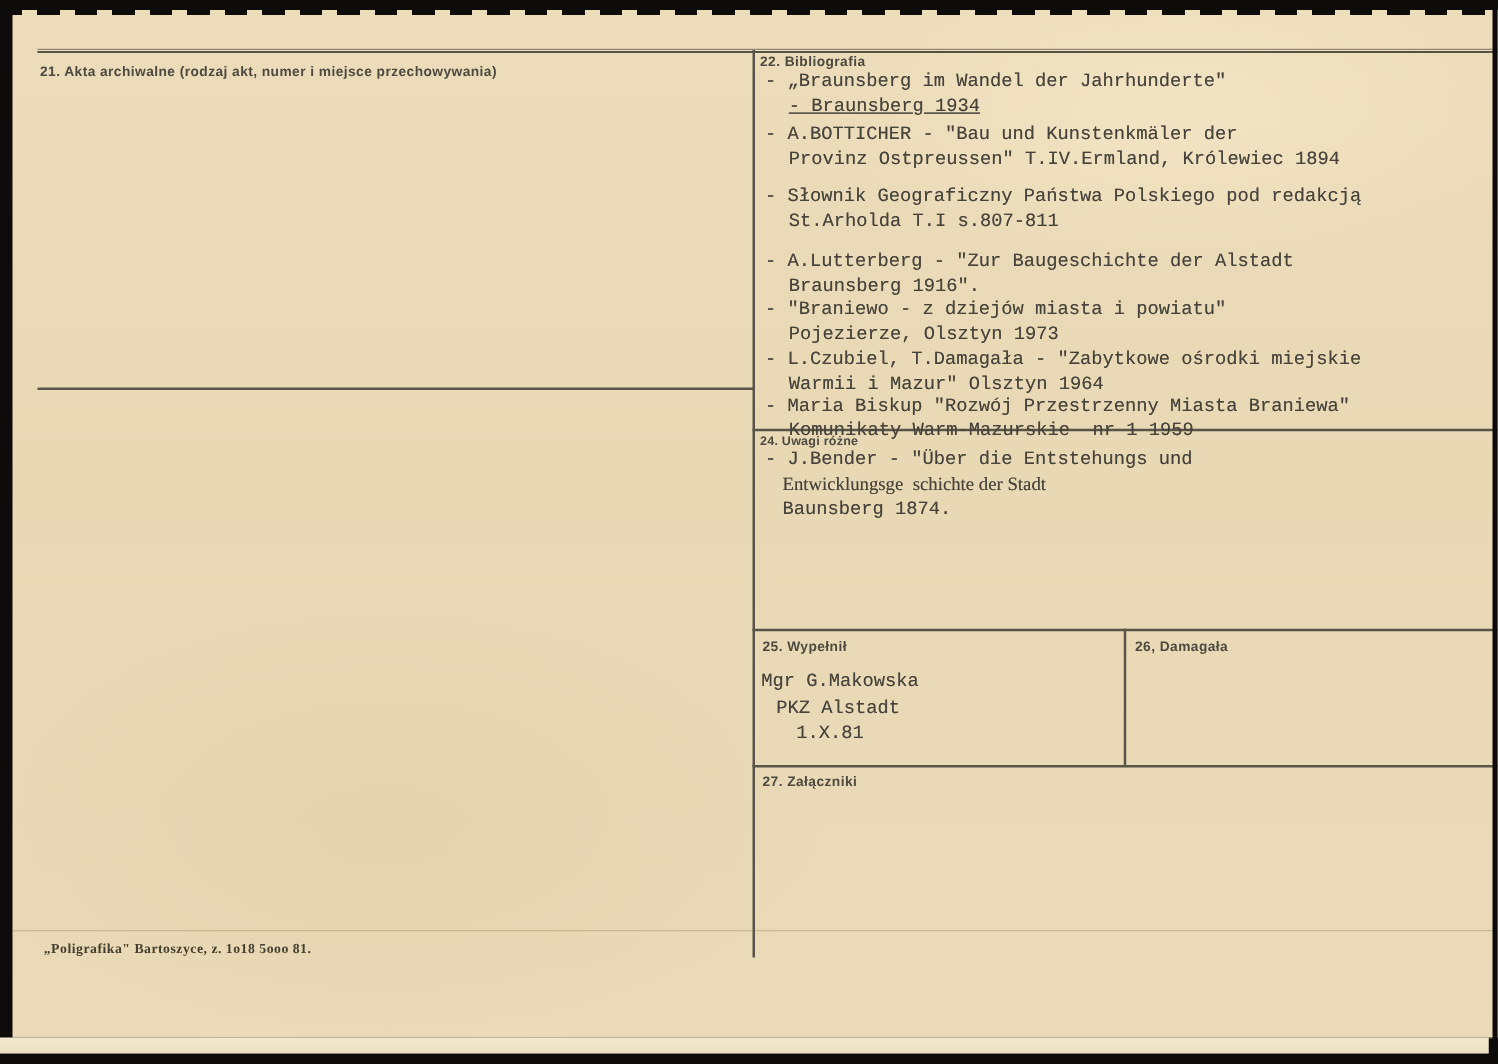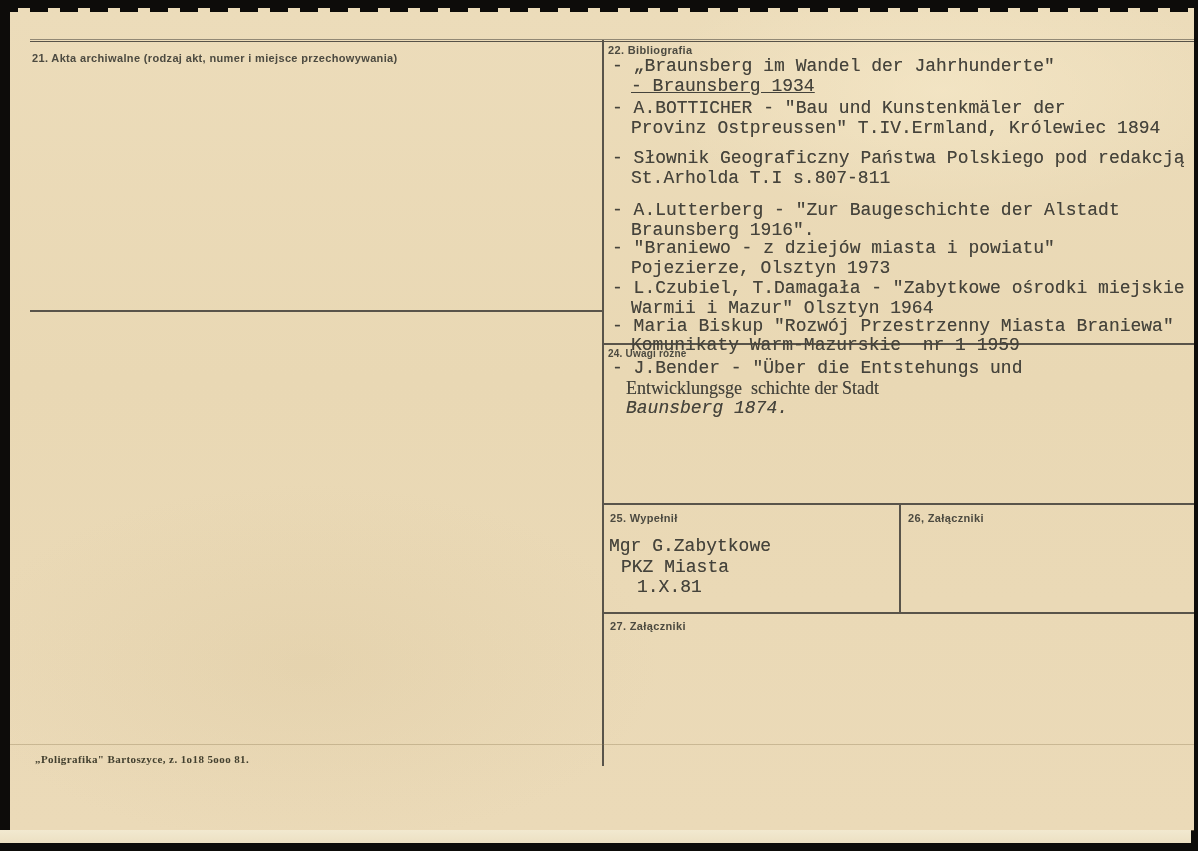--- a/index.html
+++ b/index.html
@@ -46,21 +46,21 @@
   .rule-hair{position:absolute;height:1px;background:rgba(150,130,95,.55);}
   
   .lbl{
     position:absolute;font-family:"Liberation Sans",sans-serif;
     font-size:11px;font-weight:bold;color:#4c4a40;letter-spacing:.35px;white-space:nowrap;
   }
   .lbl-small{font-size:10px;letter-spacing:.2px;}
   
   .tw{
     position:absolute;font-family:"Liberation Mono","DejaVu Sans Mono",monospace;
-    font-size:18px;line-height:20px;color:#45433b;white-space:pre;
+    font-size:15px;line-height:20px;color:#45433b;white-space:pre;
     text-shadow:0 0 .5px rgba(69,67,59,.55);
   }
   
   .imprint{
     position:absolute;font-family:"Liberation Serif",serif;
     font-size:11px;font-weight:bold;color:#43402f;letter-spacing:.4px;white-space:nowrap;
   }
 </style>
 </head>
 <body>
@@ -75,44 +75,44 @@
     <div class="rule" style="left:592px;top:495px;width:600px;"></div>
     <div class="rule" style="left:592px;top:604px;width:600px;"></div>
     <div class="vrule" style="left:889px;top:495px;height:110px;"></div>
     <div class="rule-faint" style="left:0px;top:736px;width:1192px;"></div>
     <div class="rule-hair" style="left:0px;top:822px;width:1191px;"></div>
 
     <div class="lbl" style="left:22px;top:44px;">21. Akta archiwalne (rodzaj akt, numer i miejsce przechowywania)</div>
     <div class="lbl" style="left:598px;top:36px;">22. Bibliografia</div>
     <div class="lbl lbl-small" style="left:598px;top:340px;">24. Uwagi różne</div>
     <div class="lbl" style="left:600px;top:504px;">25. Wypełnił</div>
-    <div class="lbl" style="left:898px;top:504px;">26, Załączniki</div>
+    <div class="lbl" style="left:898px;top:504px;">26, Damagała</div>
     <div class="lbl" style="left:600px;top:612px;">27. Załączniki</div>
 
     <div class="tw" style="left:602px;top:48px;">- „Braunsberg im Wandel der Jahrhunderte"</div>
     <div class="tw" style="left:621px;top:68px;text-decoration:underline;">- Braunsberg 1934</div>
     <div class="tw" style="left:602px;top:90px;">- A.BOTTICHER - "Bau und Kunstenkmäler der</div>
     <div class="tw" style="left:621px;top:110px;">Provinz Ostpreussen" T.IV.Ermland, Królewiec 1894</div>
     <div class="tw" style="left:602px;top:140px;text-align:right;">- Słownik Geograficzny Państwa Polskiego pod redakcją</div>
     <div class="tw" style="left:621px;top:160px;">St.Arholda T.I s.807-811</div>
     <div class="tw" style="left:602px;top:192px;">- A.Lutterberg - "Zur Baugeschichte der Alstadt</div>
     <div class="tw" style="left:621px;top:212px;">Braunsberg 1916".</div>
     <div class="tw" style="left:602px;top:230px;">- "Braniewo - z dziejów miasta i powiatu"</div>
     <div class="tw" style="left:621px;top:250px;">Pojezierze, Olsztyn 1973</div>
     <div class="tw" style="left:602px;top:270px;">- L.Czubiel, T.Damagała - "Zabytkowe ośrodki miejskie</div>
     <div class="tw" style="left:621px;top:290px;">Warmii i Mazur" Olsztyn 1964</div>
     <div class="tw" style="left:602px;top:308px;">- Maria Biskup "Rozwój Przestrzenny Miasta Braniewa"</div>
     <div class="tw" style="left:621px;top:327px;">Komunikaty Warm-Mazurskie  nr 1 1959</div>
 
     <div class="tw" style="left:602px;top:350px;">- J.Bender - "Über die Entstehungs und</div>
     <div class="tw" style="left:616px;top:370px;font-family:Liberation Serif, serif;">Entwicklungsge  schichte der Stadt</div>
-    <div class="tw" style="left:616px;top:390px;font-style:italic;">Baunsberg 1874.</div>
+    <div class="tw" style="left:616px;top:390px;">Baunsberg 1874.</div>
 
-    <div class="tw" style="left:599px;top:528px;">Mgr G.Zabytkowe</div>
-    <div class="tw" style="left:611px;top:549px;">PKZ Miasta</div>
+    <div class="tw" style="left:599px;top:528px;">Mgr G.Makowska</div>
+    <div class="tw" style="left:611px;top:549px;">PKZ Alstadt</div>
     <div class="tw" style="left:627px;top:569px;">1.X.81</div>
 
     <div class="imprint" style="left:25px;top:745px;">„Poligrafika" Bartoszyce, z. 1o18 5ooo 81.</div>
   </div>
 
   <div class="paper-edge-strip"></div>
   <div class="edge-top"></div>
   <div class="edge-bottom"></div>
   <div class="edge-right"></div>
 </div>

